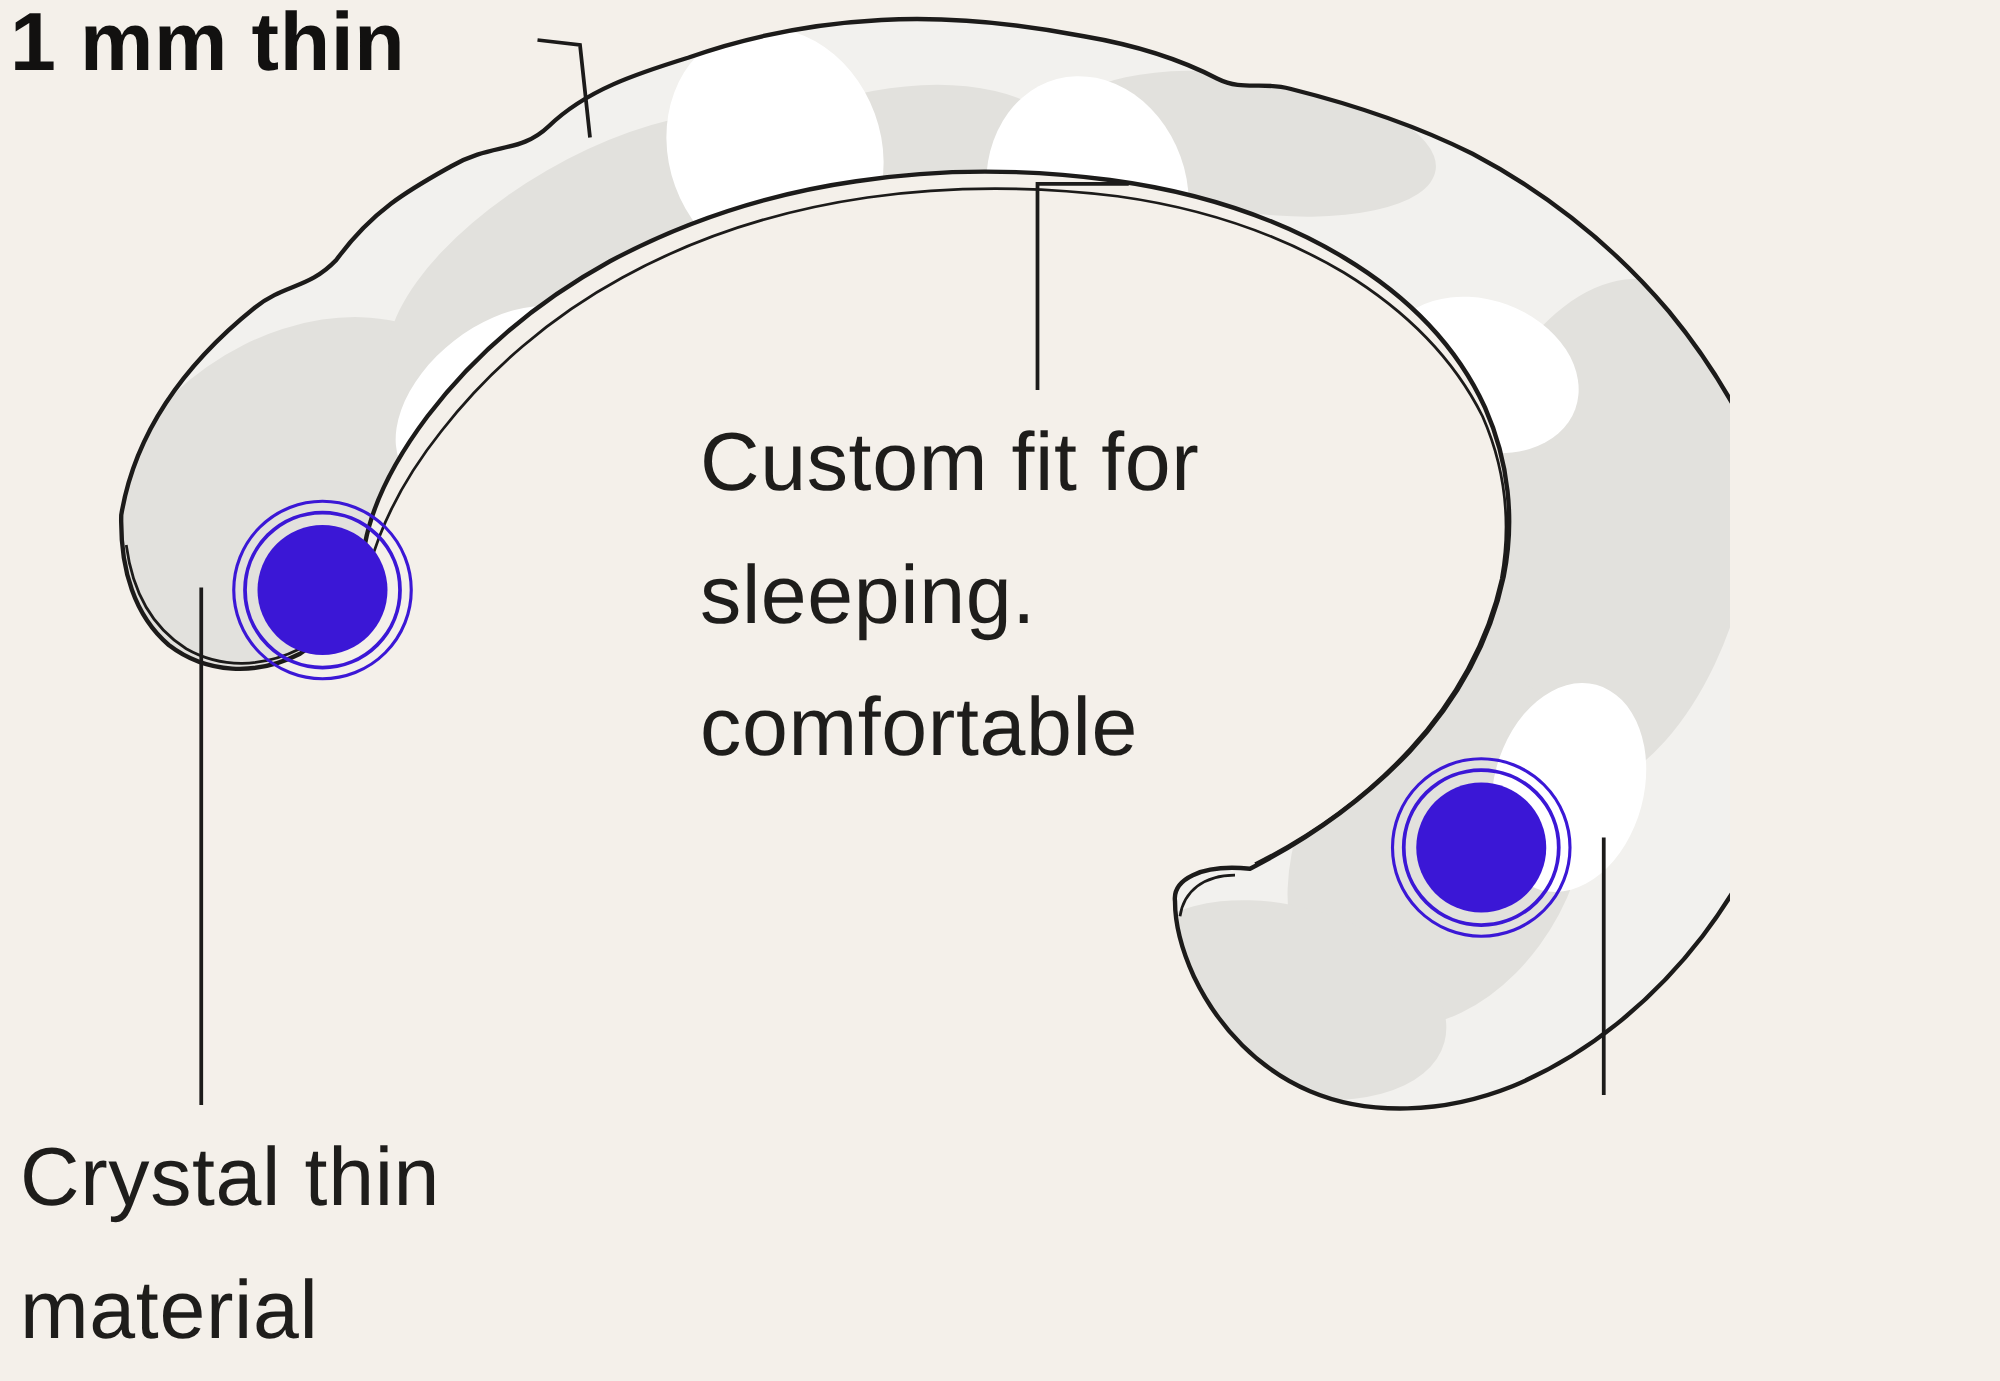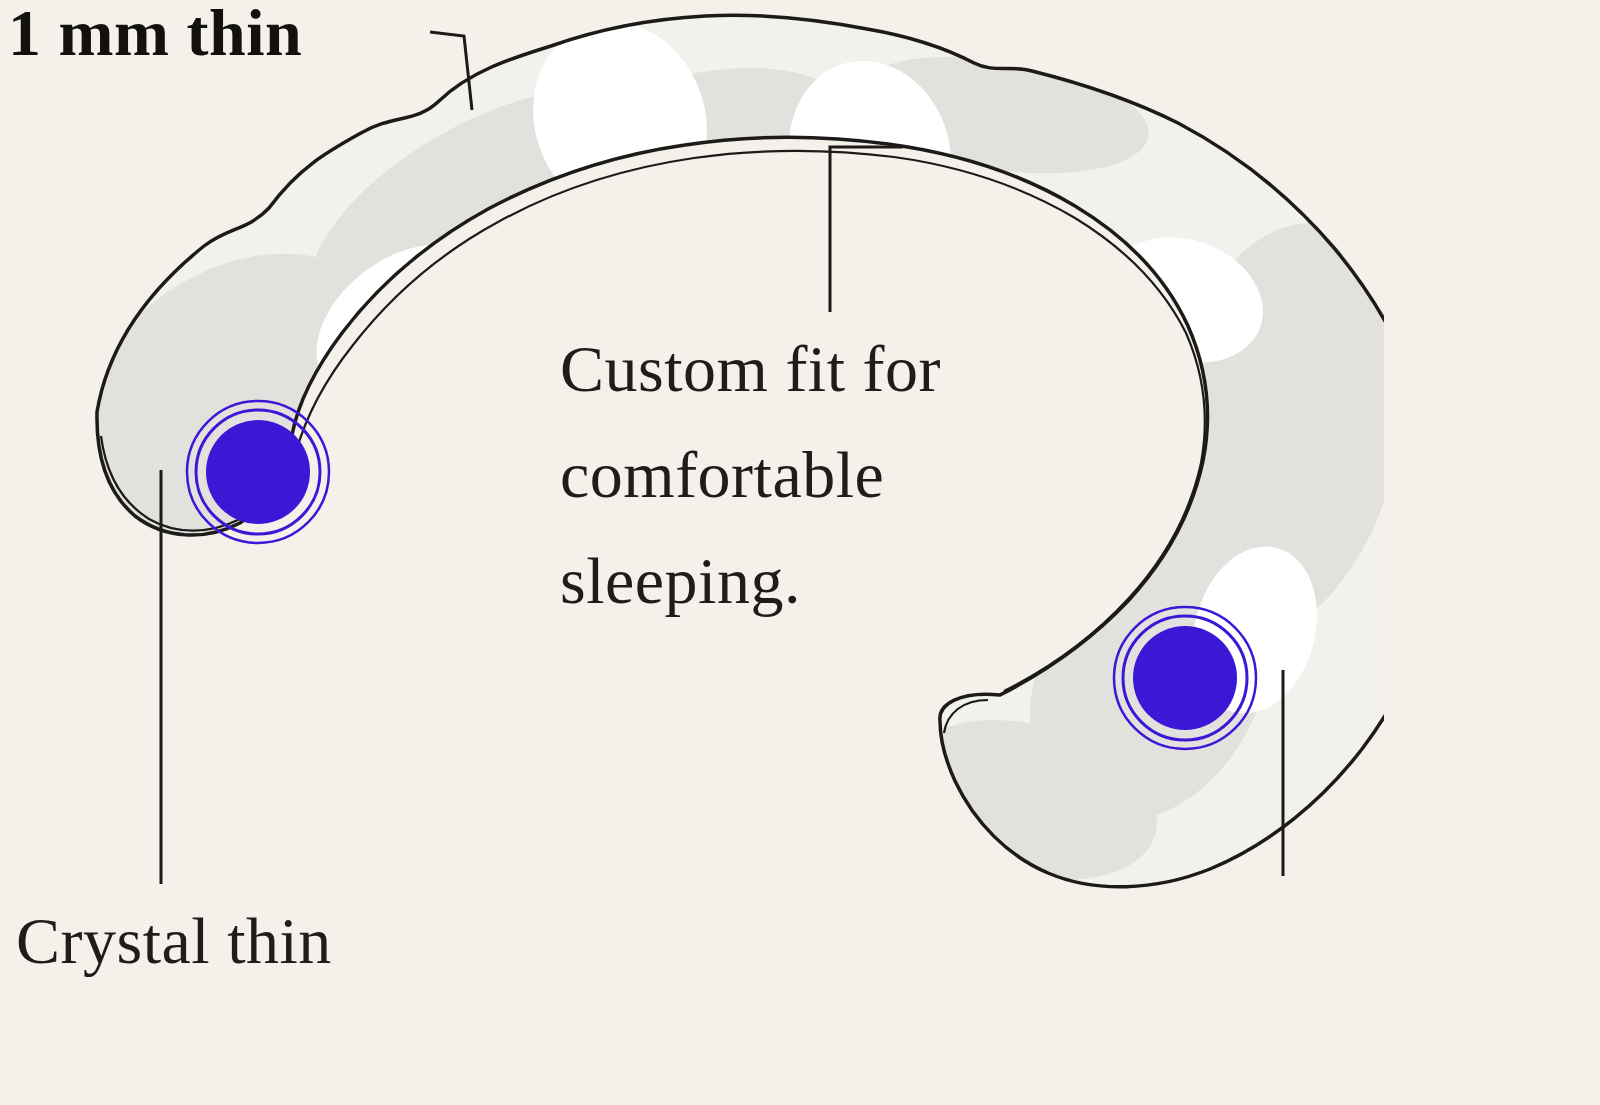--- a/index.html
+++ b/index.html
@@ -11,21 +11,21 @@
     --text:#1e1d1b;
     --bg:#f4f0ea;
   }
   html,body{margin:0;padding:0;}
   body{background:var(--bg);}
   .stage{
     position:relative;
     width:1384px;height:1105px;
     overflow:hidden;
     background:var(--bg);
-    font-family:Liberation Serif, serif;
+    font-family:Liberation Sans, sans-serif;
   }
   .stage svg{position:absolute;left:0;top:0;}
   .label{
     position:absolute;
     font-size:66px;
     line-height:106px;
     letter-spacing:.5px;
     color:var(--text);
     white-space:nowrap;
   }
@@ -146,24 +146,25 @@
       <circle class="accent-fill" cx="1185" cy="678" r="52"></circle>
       <circle class="accent-ring" cx="1185" cy="678" r="62" stroke-width="3"></circle>
       <circle class="accent-ring" cx="1185" cy="678" r="71" stroke-width="2.5"></circle>
     </g>
   </svg>
 
   <div class="label bold single" style="top:-2px;left:8px;">1 mm thin</div>
 
   <div class="label" style="top:316px;left:560px;">
     <div>Custom fit for</div>
+    <div>sleeping.</div>
     <div>comfortable</div>
-    <div>sleeping.</div>
   </div>
 
   <div class="label" style="top:888px;left:16px;">
     <div>Crystal thin</div>
+    <div>material</div>
   </div>
 
   <div class="label bold" style="top:878px;left:1056px;">
   </div>
 
 </div>
 
 </body></html>

